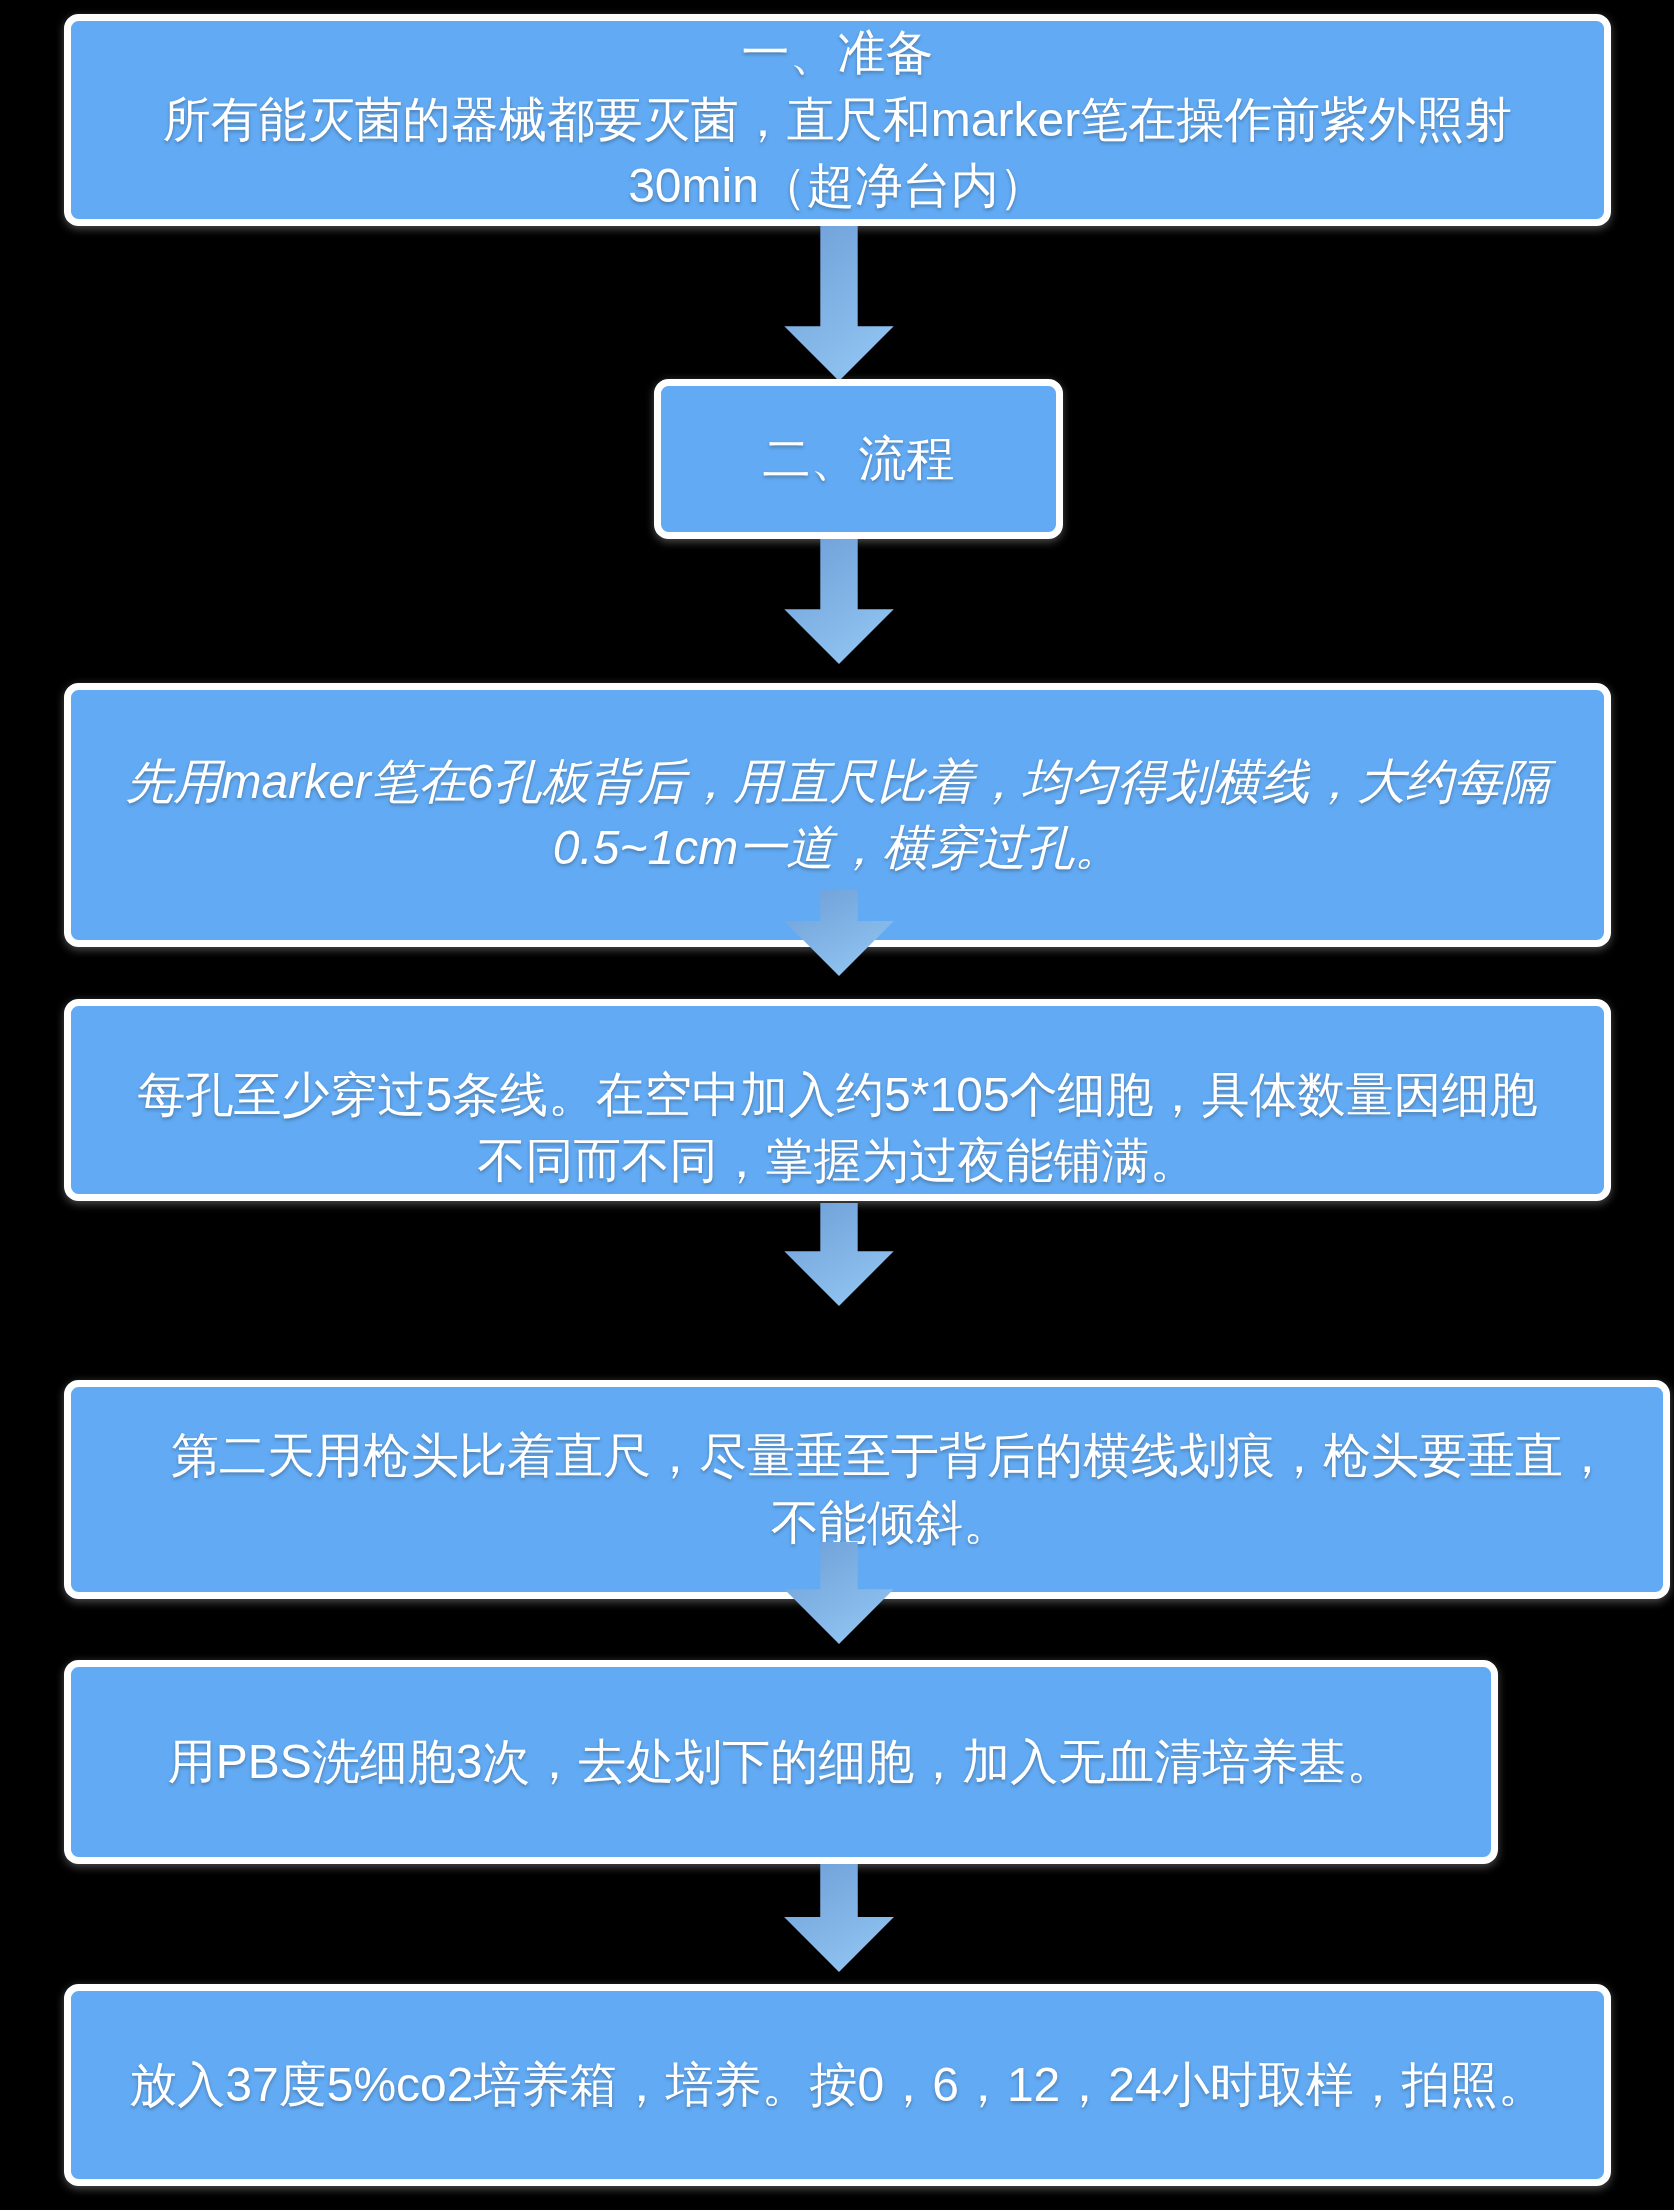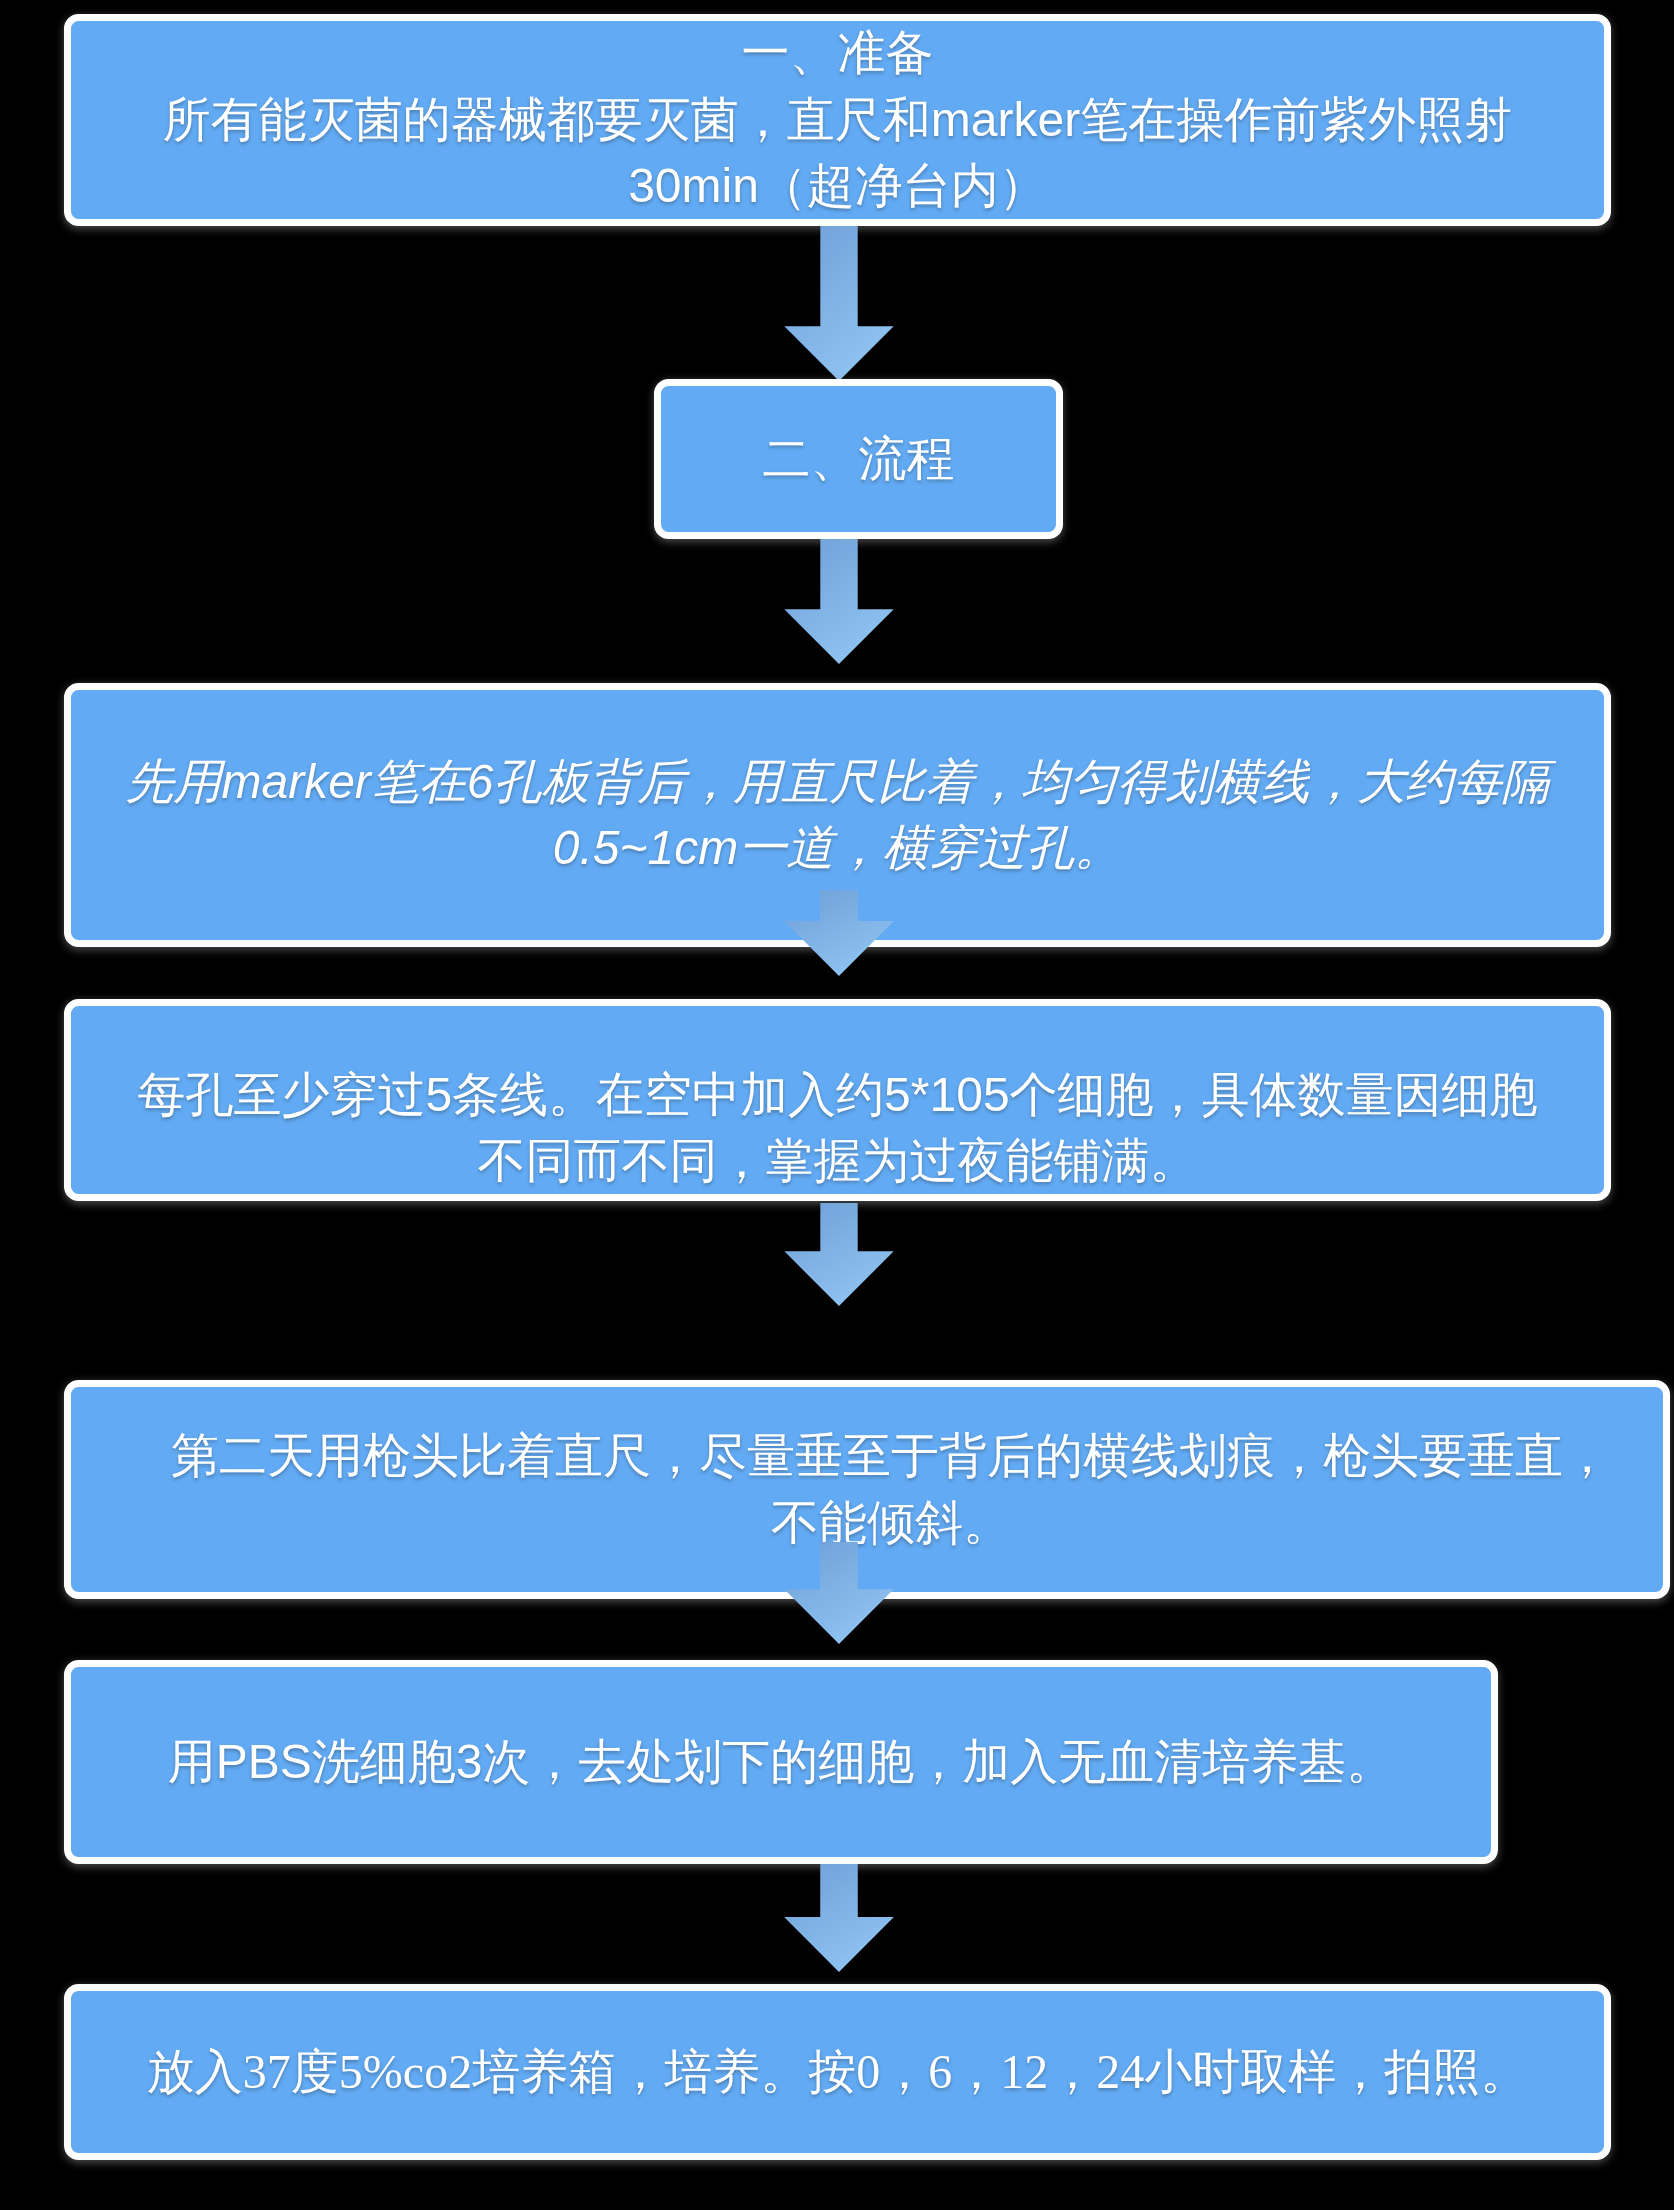--- a/index.html
+++ b/index.html
@@ -31,21 +31,21 @@
     line-height: 1.38;
     white-space: pre-line;
     text-shadow: 0 1.8px 3.7px rgba(30,30,30,0.35);
   }
   .node-1 { left: 64px;  top: 13.7px;   width: 1547px; height: 212px; }
   .node-2 { left: 644px; top: 379px;  width: 409px;  height: 160px; margin-left: 10px; }
   .node-3 { left: 64px;  top: 683px;  width: 1547px; height: 264px; font-style: italic; }
   .node-4 { left: 64px;  top: 999px; width: 1547px; height: 202px; align-items: flex-end; }
   .node-5 { left: 64px;  top: 1380px; width: 1606px; height: 219px; padding-left: 48px; }
   .node-6 { left: 64px;  top: 1660px; width: 1434px; height: 204px; }
-  .node-7 { left: 64px;  top: 1984px; width: 1547px; height: 176px; font-family: Liberation Serif, serif; }
+  .node-7 { left: 64px;  top: 1984px; width: 1547px; height: 202px; }
   .arrow { position: absolute; left: 784px; display: block; }
   .a1 { top: 226px; }
   .a2 { top: 539px; }
   .a3 { top: 890px; }
   .a4 { top: 1203px; }
   .a5 { top: 1542px; }
   .a6 { top: 1864px; }
 </style>
 </head>
 <body>

